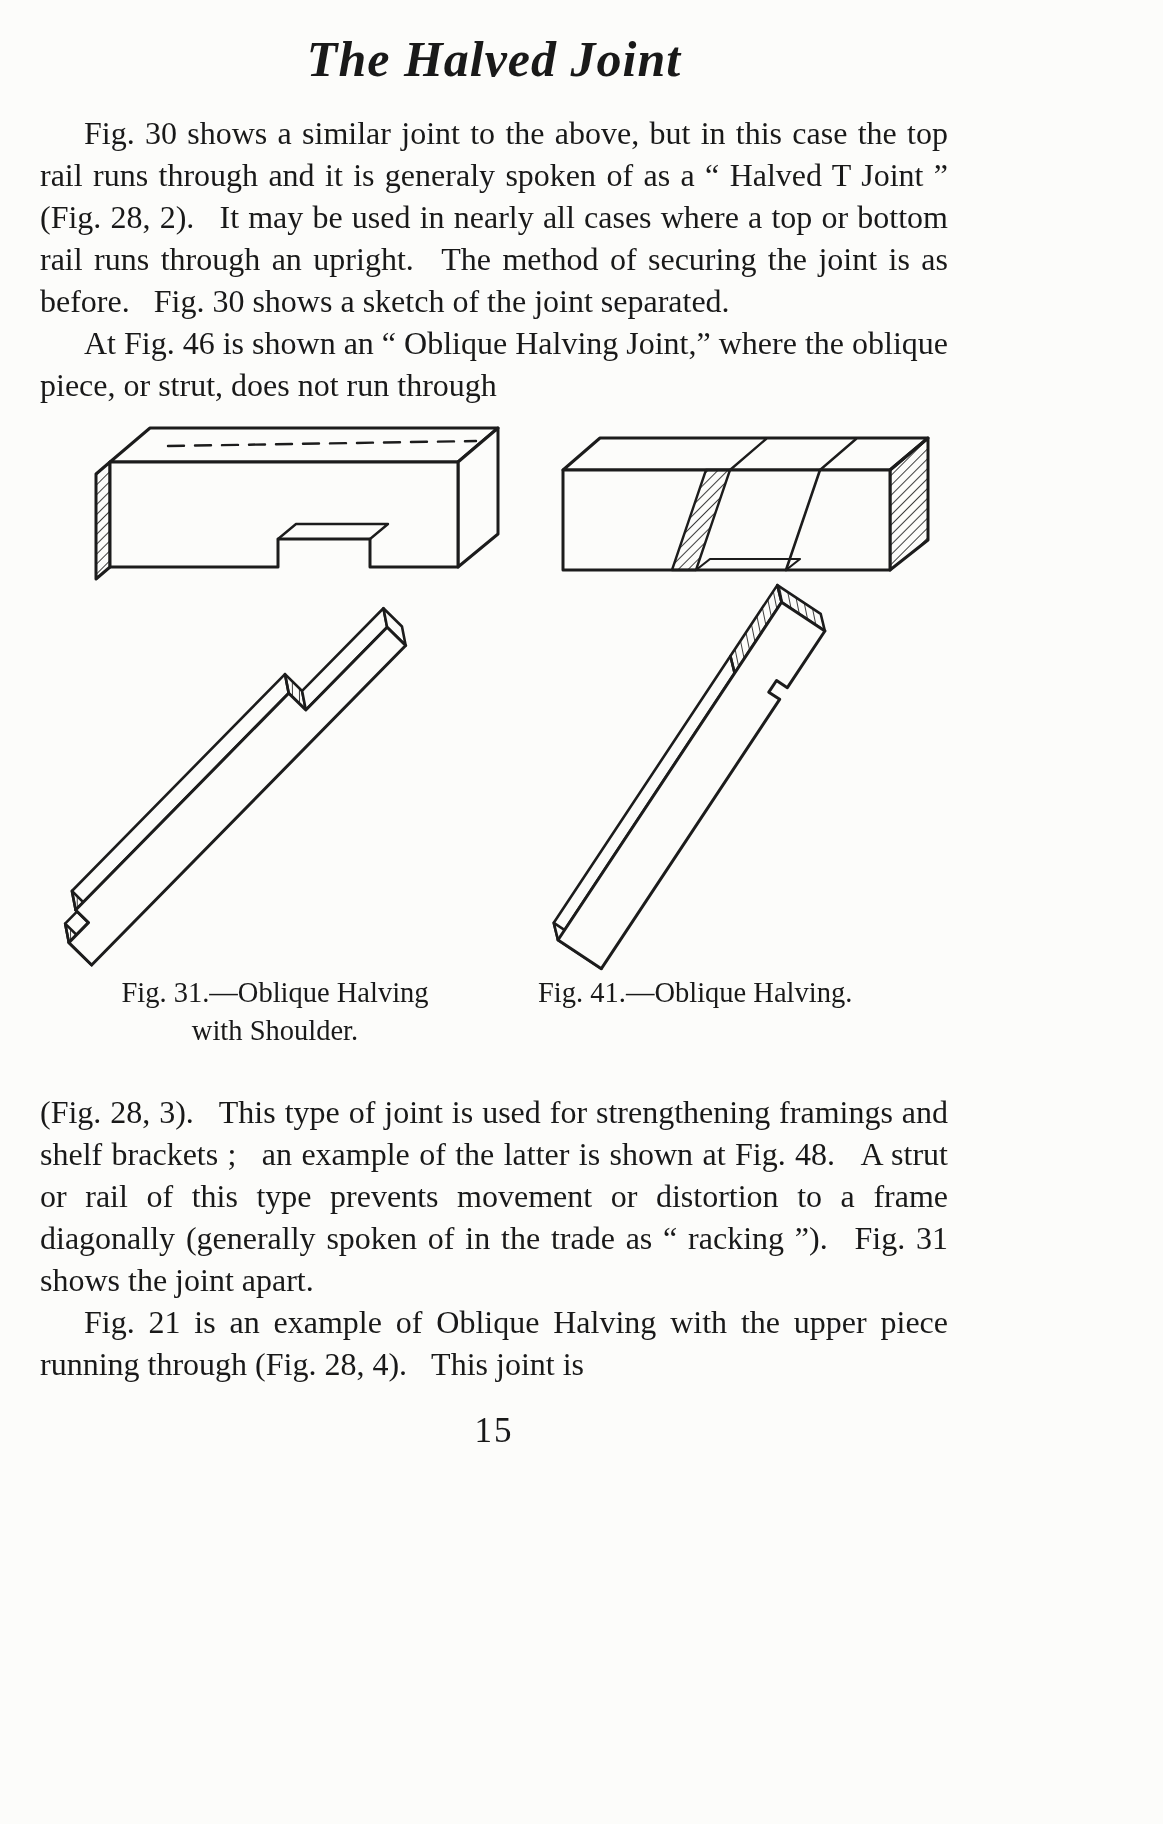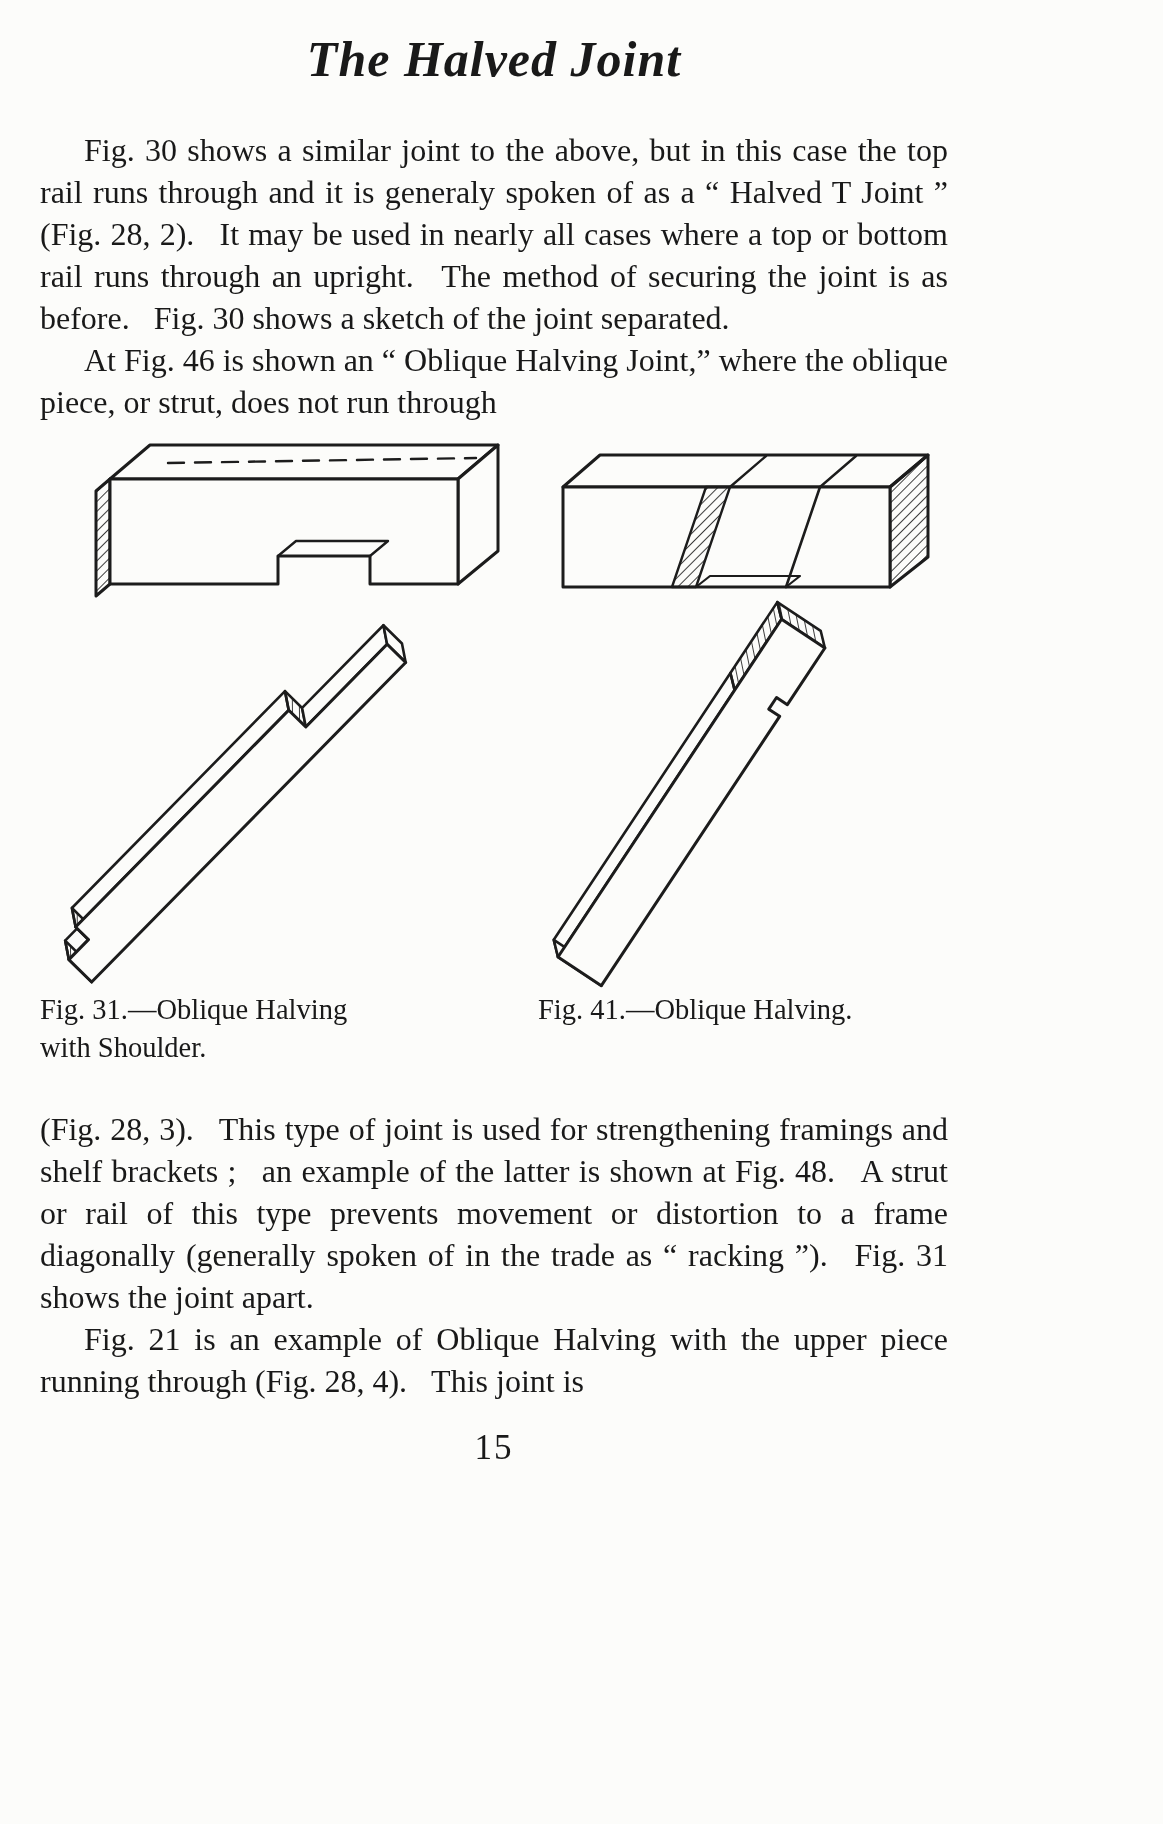--- a/index.html
+++ b/index.html
@@ -9,35 +9,35 @@
     font-family:"Liberation Serif", serif;
     color:#191919;
     position:relative;
     overflow:hidden;
   }
   .page { padding:30px 0 0 40px; }
   .content { width:908px; }
   .title {
     font-size:50px; font-style:italic; font-weight:bold;
     text-align:center; letter-spacing:1px;
-    margin-bottom:41px;
+    margin-bottom:24px;
   }
   p.body {
     font-size:32px; line-height:42px;
     text-align:justify; text-justify:inter-word;
   }
   p.indent { text-indent:44px; }
   .figures { display:flex; margin-top:6px; }
   .fig-col-left { width:470px; }
   .fig-col-right { width:400px; margin-left:28px; }
   .fig-drawing { display:block; }
   .caption {
     font-size:28.5px; line-height:38px; margin-top:2px;
   }
-  .caption.center { text-align:left; }
+  .caption.center { text-align:center; }
   .page-number {
     text-align:center; font-size:35px; margin-top:26px;
     letter-spacing:2px;
   }
   svg path, svg line { vector-effect:none; }
 </style>
 </head>
 <body>
 
 <div class="page">

